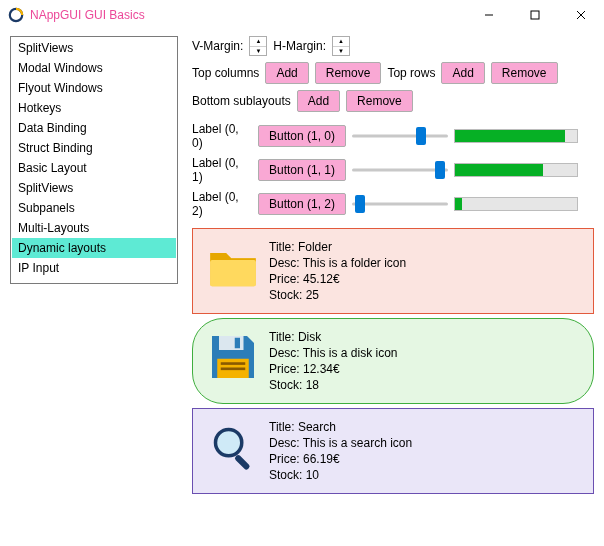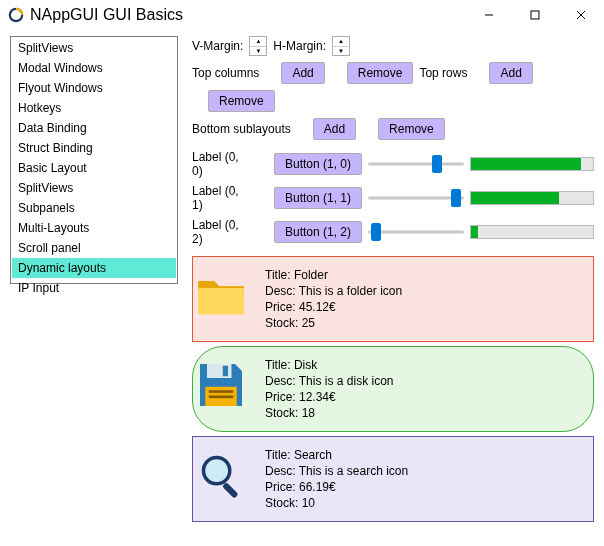--- a/index.html
+++ b/index.html
@@ -20,22 +20,22 @@
     align-items: center;
     padding: 0 0 0 8px;
     background: #fff;
   }
   .titlebar .appicon {
     width: 16px; height: 16px;
     margin-right: 6px;
   }
   .titlebar .title {
     flex: 1;
-    font-size: 16px;
-    color: #000000;
+    font-size: 12px;
+    color: #ec4899;
   }
   .winbtn {
     width: 46px; height: 30px;
     display: flex; align-items: center; justify-content: center;
     color: #555;
   }
   .winbtn svg { display: block; }
 
   
   .client {
@@ -90,25 +90,24 @@
     font-size: 6px;
     line-height: 1;
     color: #000;
   }
   .spin .arrow:first-child { border-bottom: 1px solid #d0d0d0; }
 
   button.w {
     font: inherit;
     font-size: 12px;
     padding: 3px 10px;
-    background: #c4b5fd;
+    background: #f9a8d4;
     border: 1px solid #adadad;
     border-radius: 2px;
     cursor: default;
-    margin-left: 16px;
   }
 
   .grid3 {
     display: flex;
     flex-direction: column;
     gap: 6px;
     margin-top: 4px;
   }
   .grow {
     display: flex;
@@ -151,22 +150,22 @@
   .progress .fill {
     position: absolute;
     left: 0; top: 0; bottom: 0;
     background: #06b025;
   }
 
   
   .card {
     display: flex;
     align-items: flex-start;
-    gap: 16px;
-    padding: 10px 0;
+    gap: 8px;
+    padding: 10px 12px;
     border: 1px solid;
     margin-top: 4px;
   }
   .card.red    { background: #fbe4e0; border-color: #e25a3c; }
   .card.green  { background: #e5f7e3; border-color: #3fae3e; border-radius: 31px; }
   .card.purple { background: #eae6f8; border-color: #6a4fb1; }
 
   .card .icon {
     width: 56px;
     height: 56px;
@@ -215,21 +214,20 @@
       <div class="side-item">SplitViews</div>
       <div class="side-item">Modal Windows</div>
       <div class="side-item">Flyout Windows</div>
       <div class="side-item">Hotkeys</div>
       <div class="side-item">Data Binding</div>
       <div class="side-item">Struct Binding</div>
       <div class="side-item">Basic Layout</div>
       <div class="side-item">SplitViews</div>
       <div class="side-item">Subpanels</div>
       <div class="side-item">Multi-Layouts</div>
-      <div class="side-item">Scroll panel</div>
       <div class="side-item selected">Dynamic layouts</div>
       <div class="side-item">IP Input</div>
     </div>
 
   <div class="main">
 
     <div class="row">
       <span>V-Margin:</span>
       <span class="spin">
         <span class="arrow">▲</span>

